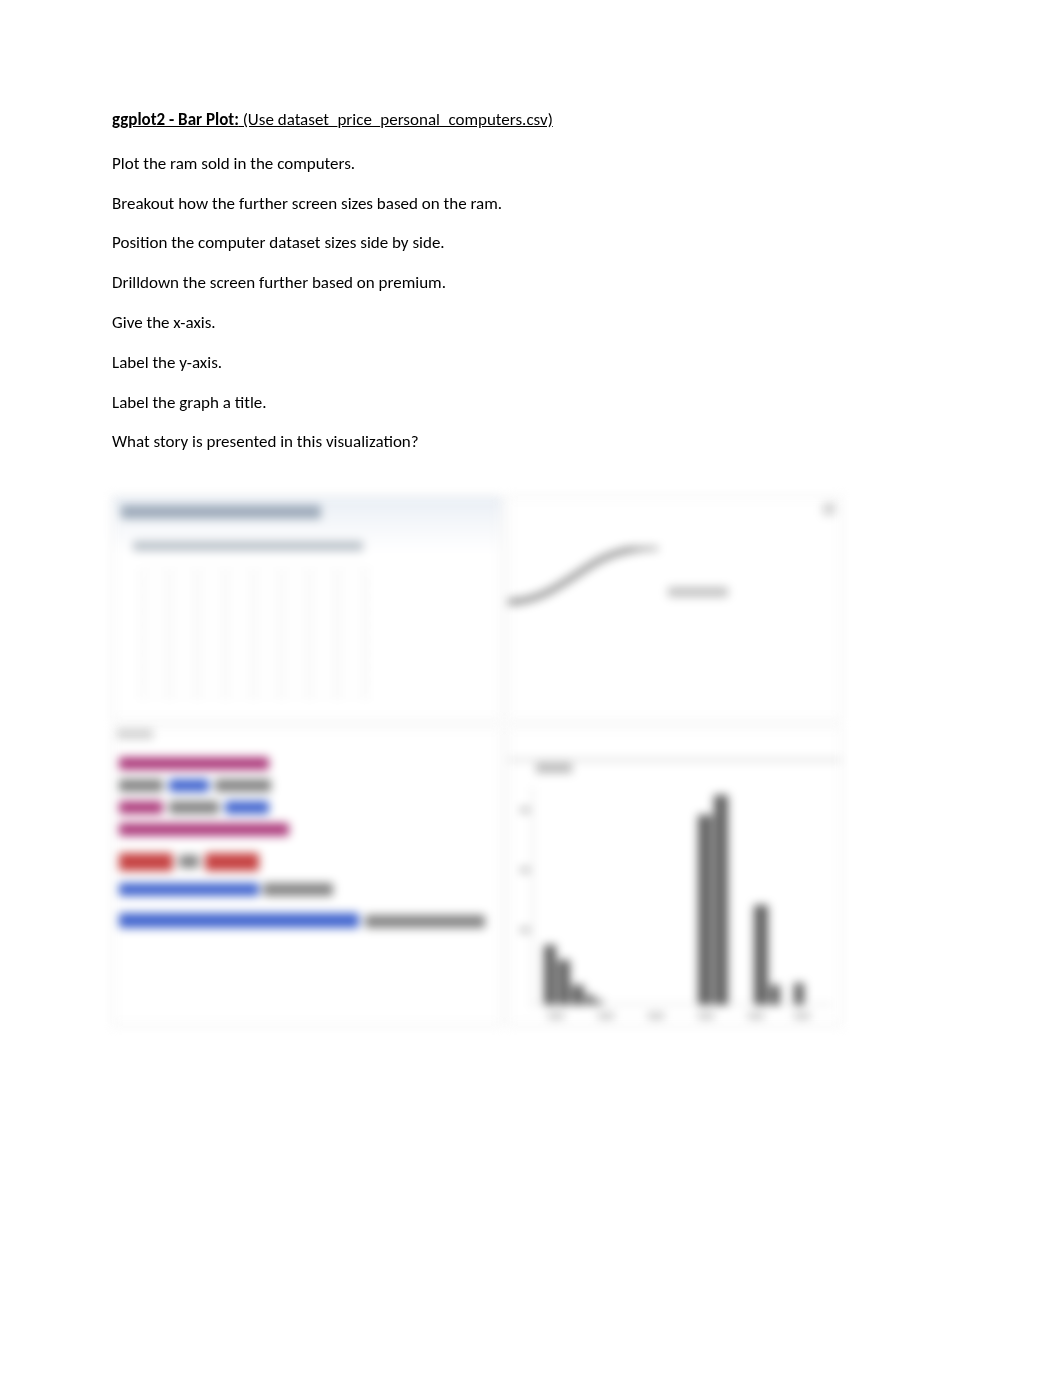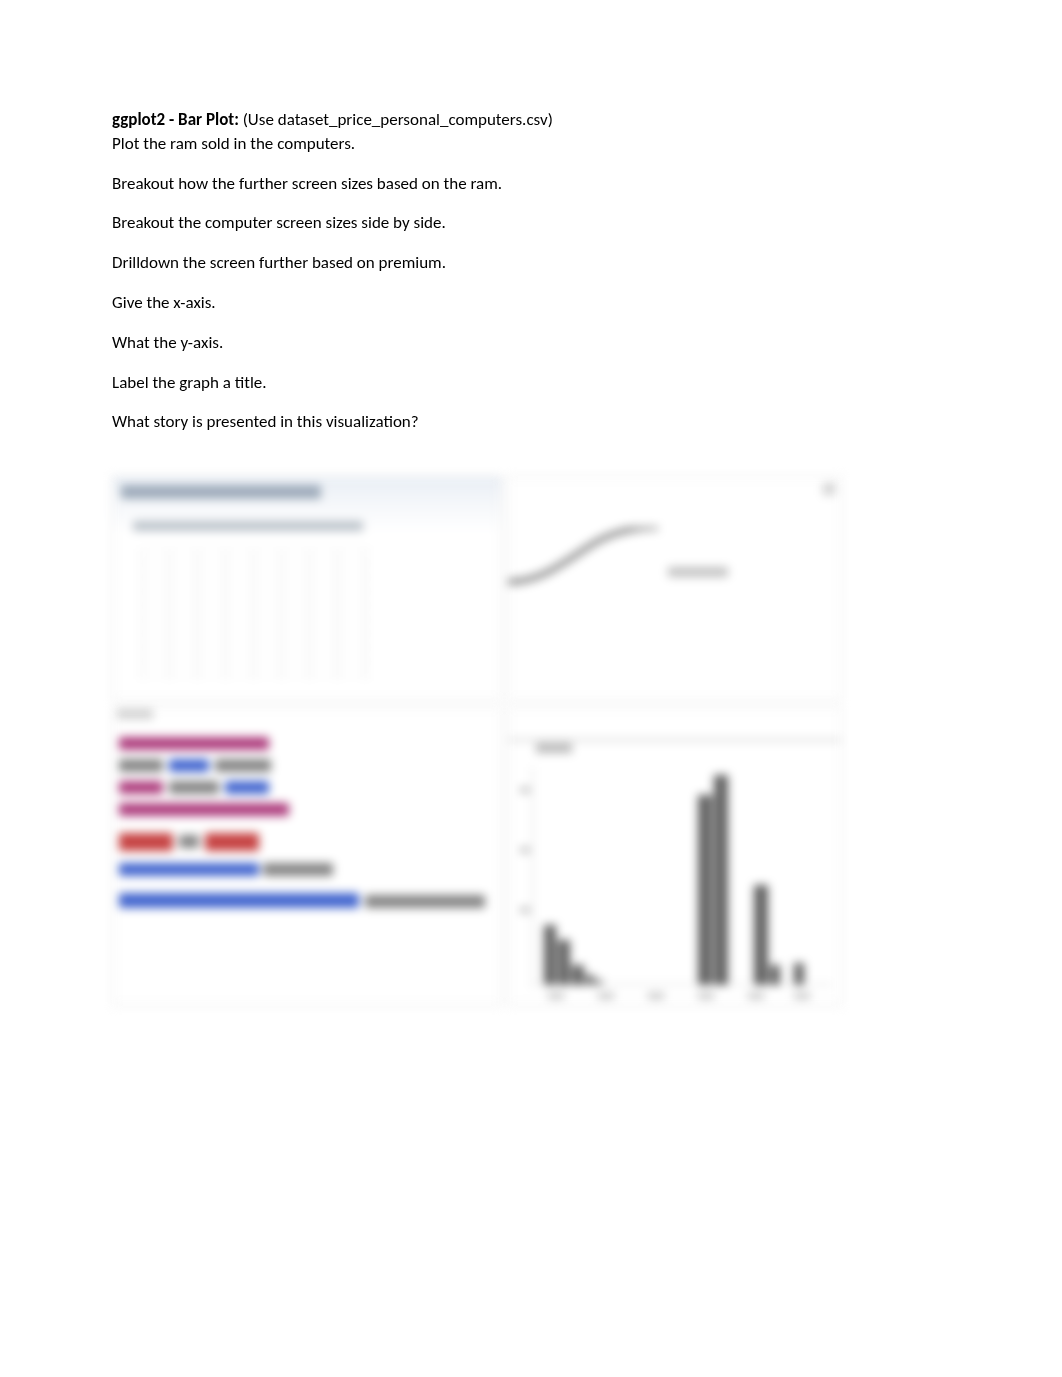--- a/index.html
+++ b/index.html
@@ -11,22 +11,23 @@
       width: 1062px;
       height: 1377px;
       background: #ffffff;
       font-family: Calibri, 'Segoe UI', Arial, sans-serif;
       font-size: 17px;
       color: #000000;
       padding: 108px 112px 0 112px;
       position: relative;
     }
     .heading-line {
-      margin-bottom: 0;
+      margin-bottom: 20px;
       line-height: 1.4;
+      text-decoration: underline;
     }
     .heading-bold {
       font-weight: 700;
     }
     .body-line {
       margin-bottom: 16px;
       line-height: 1.4;
     }
     .screenshot-area {
       margin-top: 42px;
@@ -204,24 +205,24 @@
   </style>
 </head>
 <body>
 
 <div class="heading-line">
   <span class="heading-bold">ggplot2 - Bar Plot:</span><span> (Use dataset_price_personal_computers.csv)</span>
 </div>
 
 <div class="body-line">Plot the ram sold in the computers.</div>
 <div class="body-line">Breakout how the further screen sizes based on the ram.</div>
-<div class="body-line">Breakout the computer screen sizes side by side.</div>
+<div class="body-line">Position the computer dataset sizes side by side.</div>
 <div class="body-line">Drilldown the screen further based on premium.</div>
 <div class="body-line">Give the x-axis.</div>
-<div class="body-line">What the y-axis.</div>
+<div class="body-line">Label the y-axis.</div>
 <div class="body-line">Label the graph a title.</div>
 <div class="body-line">What story is presented in this visualization?</div>
 
 <div class="screenshot-area">
 
   <div class="panel panel-tl">
     <div class="titlebar"></div>
     <div class="toolbar"></div>
     <div class="grid">
       <div class="col" style="left:0"></div>

